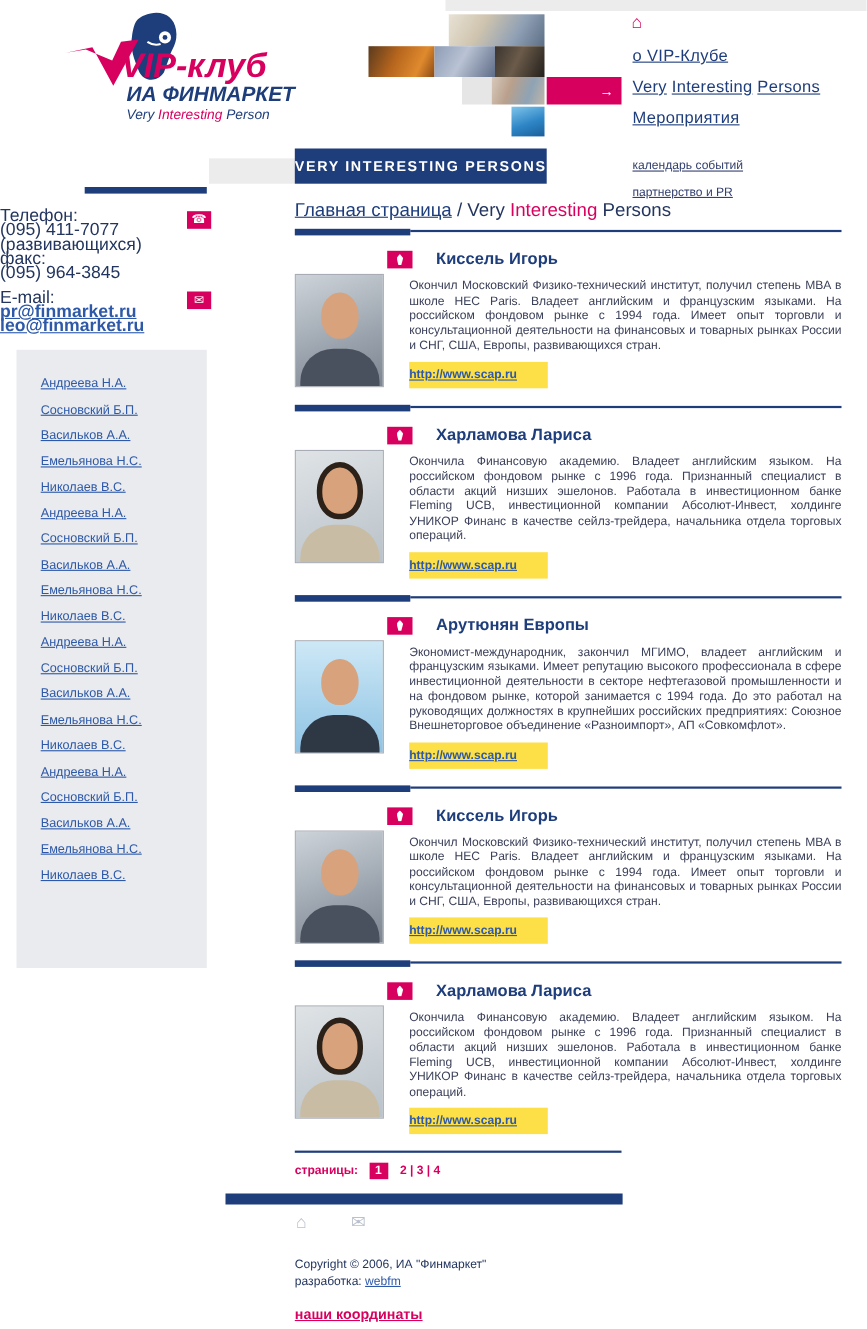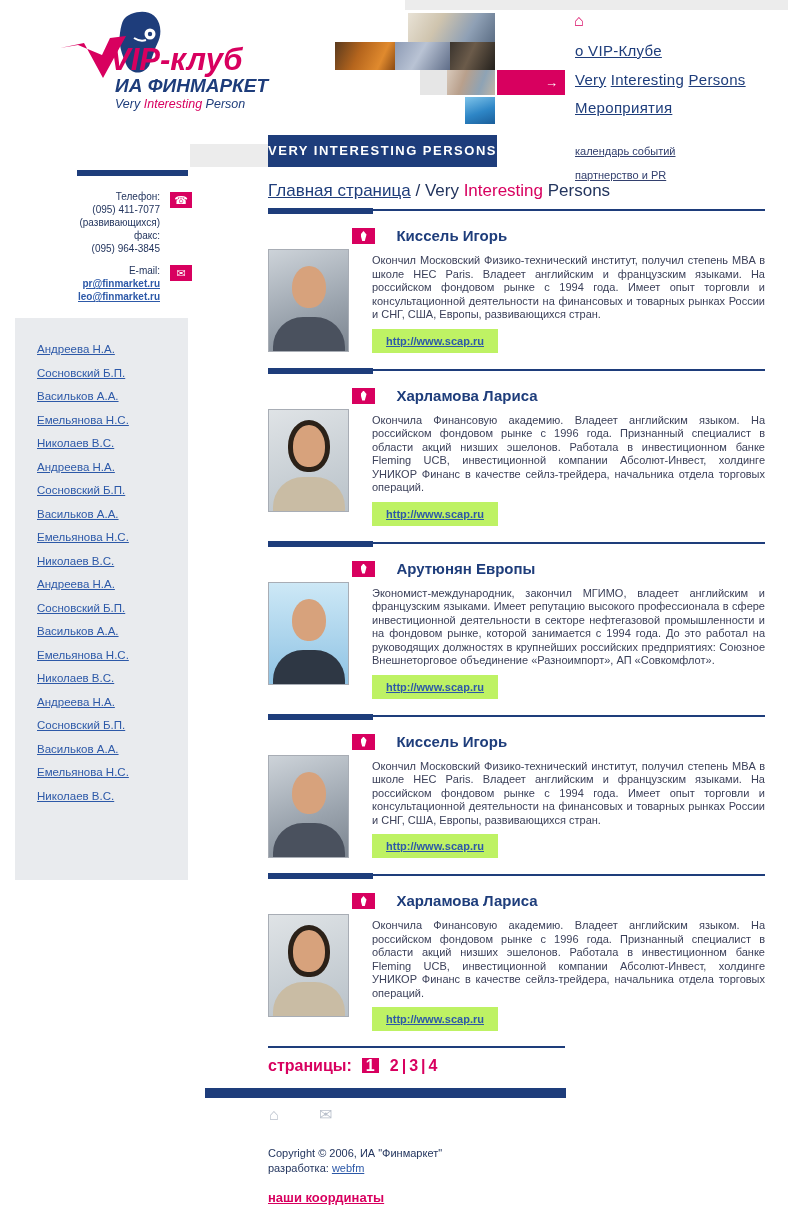--- a/index.html
+++ b/index.html
@@ -35,22 +35,22 @@
   .nav-item { position:absolute; left:575px; font-size:15px; letter-spacing:.3px; }
   .nav-item a, .nav-item span.lnk { color:#1e3d7b; text-decoration:underline; cursor:pointer; }
   .nav-item .pink { color:#d8005f; }
   .nav-about { top:42px; } .nav-vip { top:71px; } .nav-events { top:99px; }
   .nav-sub { position:absolute; left:575px; font-size:11px; }
   .nav-sub a { color:#33406e; text-decoration:underline; cursor:pointer; }
   .nav-calendar { top:145px; } .nav-partner { top:169px; }
 
   
   .side-navybar { position:absolute; left:77px; top:170px; width:111px; height:6px; background:#1e3d7b; }
-  .contact { position:absolute; left:0; top:190px; width:160px; text-align:right;
-    font-size:10px; line-height:13px; color:#23355e; }
+  .contact { position:absolute; left:0; top:190px; width:160px; text-align:left;
+    font-size:16px; line-height:13px; color:#23355e; }
   .contact .mail-label { display:block; margin-top:9px; }
   .contact a { color:#2d59a8; font-weight:bold; text-decoration:underline; cursor:pointer; }
   .cicon { position:absolute; left:170px; width:22px; height:16px; background:#d8005f;
     color:#fff; font-size:11px; line-height:16px; text-align:center; }
   .cicon-phone { top:192px; } .cicon-mail { top:265px; }
 
   .persons-panel { position:absolute; left:15px; top:318px; width:173px; }
   .persons-header { height:27px; background:#d8005f; color:#fff; font-size:11px;
     letter-spacing:2px; text-align:center; line-height:27px; }
   .persons-list { background:#e9ebee; padding:26px 8px 66px 22px; min-height:506px; }
@@ -86,26 +86,26 @@
   .photo-kharlamova::before { border:5px solid #2b2118; top:10px; width:32px; height:42px; margin-left:-21px; }
   .photo-arutyunyan { background:linear-gradient(180deg,#cde8f6 0%,#8fc3e4 100%); --suit:#2e3744; }
 
   .card-head { padding-top:1px; margin-left:84px; height:18px; }
   .badge { display:inline-block; vertical-align:top; width:23px; height:16px; background:#d8005f; position:relative; }
   .badge i { position:absolute; left:50%; top:3px; margin-left:-3px; width:6px; height:10px; background:#fff;
     clip-path:polygon(50% 0,100% 35%,72% 100%,28% 100%,0 35%); }
   .card-head h3 { display:inline-block; vertical-align:top; margin:0 0 0 17px; font-size:15px;
     line-height:16px; color:#1e3d7b; font-weight:bold; }
   .bio { margin:9px 0 0 104px; font-size:11px; line-height:13.5px; text-align:justify; color:#3c415a; }
-  .url-box { margin:7px 0 0 104px; width:126px; height:24px; background:#bef264; text-align:center; }
+  .url-box { margin:7px 0 0 104px; width:126px; height:24px; background:#fde047; text-align:left; }
   .url-box a { font-size:11px; line-height:24px; font-weight:bold; color:#2d59a8;
     text-decoration:underline; cursor:pointer; }
 
   .thin-rule { width:297px; height:2px; background:#1e3d7b; margin:15px 0 9px 0; }
-  .pagination { font-size:16px; color:#d8005f; font-weight:bold; }
+  .pagination { font-size:11px; color:#d8005f; font-weight:bold; }
   .pagination .pg-label { margin-right:10px; }
   .pagination .current { display:inline-block; width:17px; height:15px; background:#d8005f;
     color:#fff; text-align:center; line-height:15px; margin-right:8px; }
   .pagination a { color:#d8005f; text-decoration:none; margin:0 3px; cursor:pointer; }
   .bottom-bar { margin:13px 0 0 -63px; width:361px; height:10px; background:#1e3d7b; }
 
   .footer-icons { margin-top:8px; height:18px; position:relative; color:#bac1cc; }
   .footer-icons .fi { position:absolute; top:0; font-size:16px; line-height:18px; }
   .fi-home { left:1px; } .fi-mail { left:51px; }
   .copyright { margin-top:22px; font-size:11px; line-height:15px; color:#23355e; }

